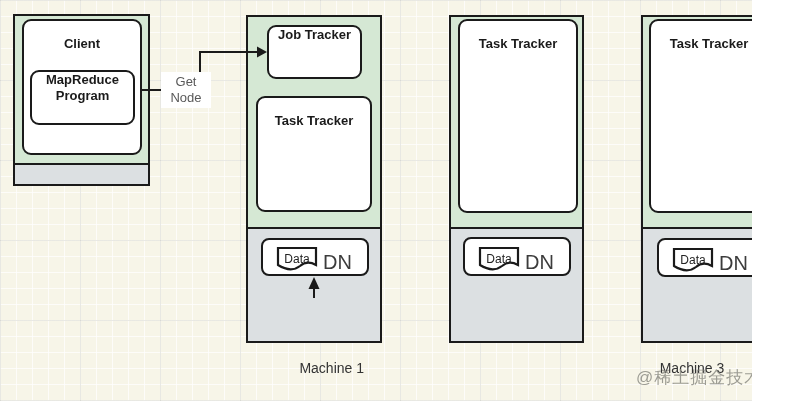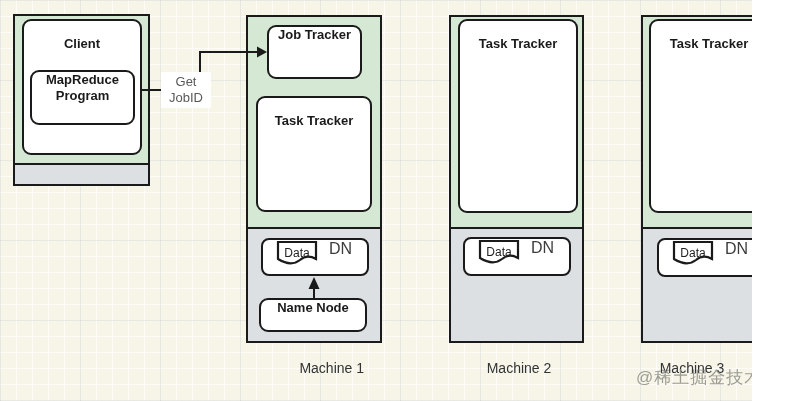--- a/index.html
+++ b/index.html
@@ -27,27 +27,27 @@
   .top-label{align-items:flex-start;padding-top:15px;}
   .machine-label{
     color:#333333;font-size:14px;text-align:center;white-space:nowrap;
   }
   .edge-label{
     background:#ffffff;color:#595959;font-size:13px;line-height:16px;
     text-align:center;padding:2px 0;
   }
   .data-row{
     background:#ffffff;border:2px solid #1a1a1a;border-radius:8px;
-    display:flex;align-items:flex-start;justify-content:space-between;
+    display:flex;align-items:flex-end;justify-content:space-between;
     padding:0 15px 0 13px;
   }
   .doc-icon{position:relative;width:42px;height:28px;display:flex;align-items:center;justify-content:center;}
   .doc-icon svg{position:absolute;left:0;top:0;}
   .doc-icon span{position:relative;z-index:1;font-size:12px;color:#222;margin-top:-3px;}
-  .dn-text{font-size:16px;color:#3c3c3c;}
+  .dn-text{font-size:20px;color:#3c3c3c;}
   .watermark{
     color:rgba(140,140,132,0.85);font-size:17px;letter-spacing:1px;white-space:nowrap;
   }
   svg.overlay{position:absolute;left:0;top:0;pointer-events:none;}
 </style>
 </head>
 <body>
 
 <div id="canvas">
 
@@ -73,40 +73,37 @@
   </svg>
 
   <div class="abs white-box top-label" style="left:22px;top:19px;width:120px;height:136px;">
     <span>Client</span>
   </div>
   <div class="abs white-box" style="left:30px;top:70px;width:105px;height:55px;padding:0 19px;">
     <span>MapReduce Program</span>
   </div>
 
   <div class="abs edge-label" style="left:161px;top:72px;width:50px;">
-    <span>Get JobID</span>
+    <span>Get Node</span>
   </div>
 
   <div class="abs white-box" style="left:267px;top:25px;width:95px;height:54px;">
     <span>Job Tracker</span>
   </div>
   <div class="abs white-box top-label" style="left:256px;top:96px;width:116px;height:116px;">
     <span>Task Tracker</span>
   </div>
   <div class="abs data-row" style="left:261px;top:238px;width:108px;height:38px;">
     <span class="doc-icon">
       <svg width="42" height="28" viewBox="0 0 42 28">
         <path d="M2 2 L40 2 L40 19 Q31 14 24 20 Q15 27 2 19 Z" fill="#ffffff" stroke="#1a1a1a" stroke-width="2.2"></path>
       </svg>
       <span>Data</span>
     </span>
     <span class="dn-text">DN</span>
-  </div>
-  <div class="abs white-box" style="left:259px;top:298px;width:108px;height:34px;">
-    <span>Name Node</span>
   </div>
 
   <div class="abs white-box top-label" style="left:458px;top:19px;width:120px;height:194px;">
     <span>Task Tracker</span>
   </div>
   <div class="abs data-row" style="left:463px;top:237px;width:108px;height:39px;">
     <span class="doc-icon">
       <svg width="42" height="28" viewBox="0 0 42 28">
         <path d="M2 2 L40 2 L40 19 Q31 14 24 20 Q15 27 2 19 Z" fill="#ffffff" stroke="#1a1a1a" stroke-width="2.2"></path>
       </svg>
@@ -122,18 +119,17 @@
     <span class="doc-icon">
       <svg width="42" height="28" viewBox="0 0 42 28">
         <path d="M2 2 L40 2 L40 19 Q31 14 24 20 Q15 27 2 19 Z" fill="#ffffff" stroke="#1a1a1a" stroke-width="2.2"></path>
       </svg>
       <span>Data</span>
     </span>
     <span class="dn-text">DN</span>
   </div>
 
   <div class="abs machine-label" style="left:264px;top:360px;width:100px;text-align:right;">Machine 1</div>
-  <div class="abs machine-label" style="left:469px;top:360px;width:100px;">Machine 2</div>
   <div class="abs machine-label" style="left:642px;top:360px;width:100px;">Machine 3</div>
 
   <div class="abs watermark" style="left:620px;top:366px;margin-left:16px;">@稀土掘金技术社区</div>
 
 </div>
 
 </body></html>

